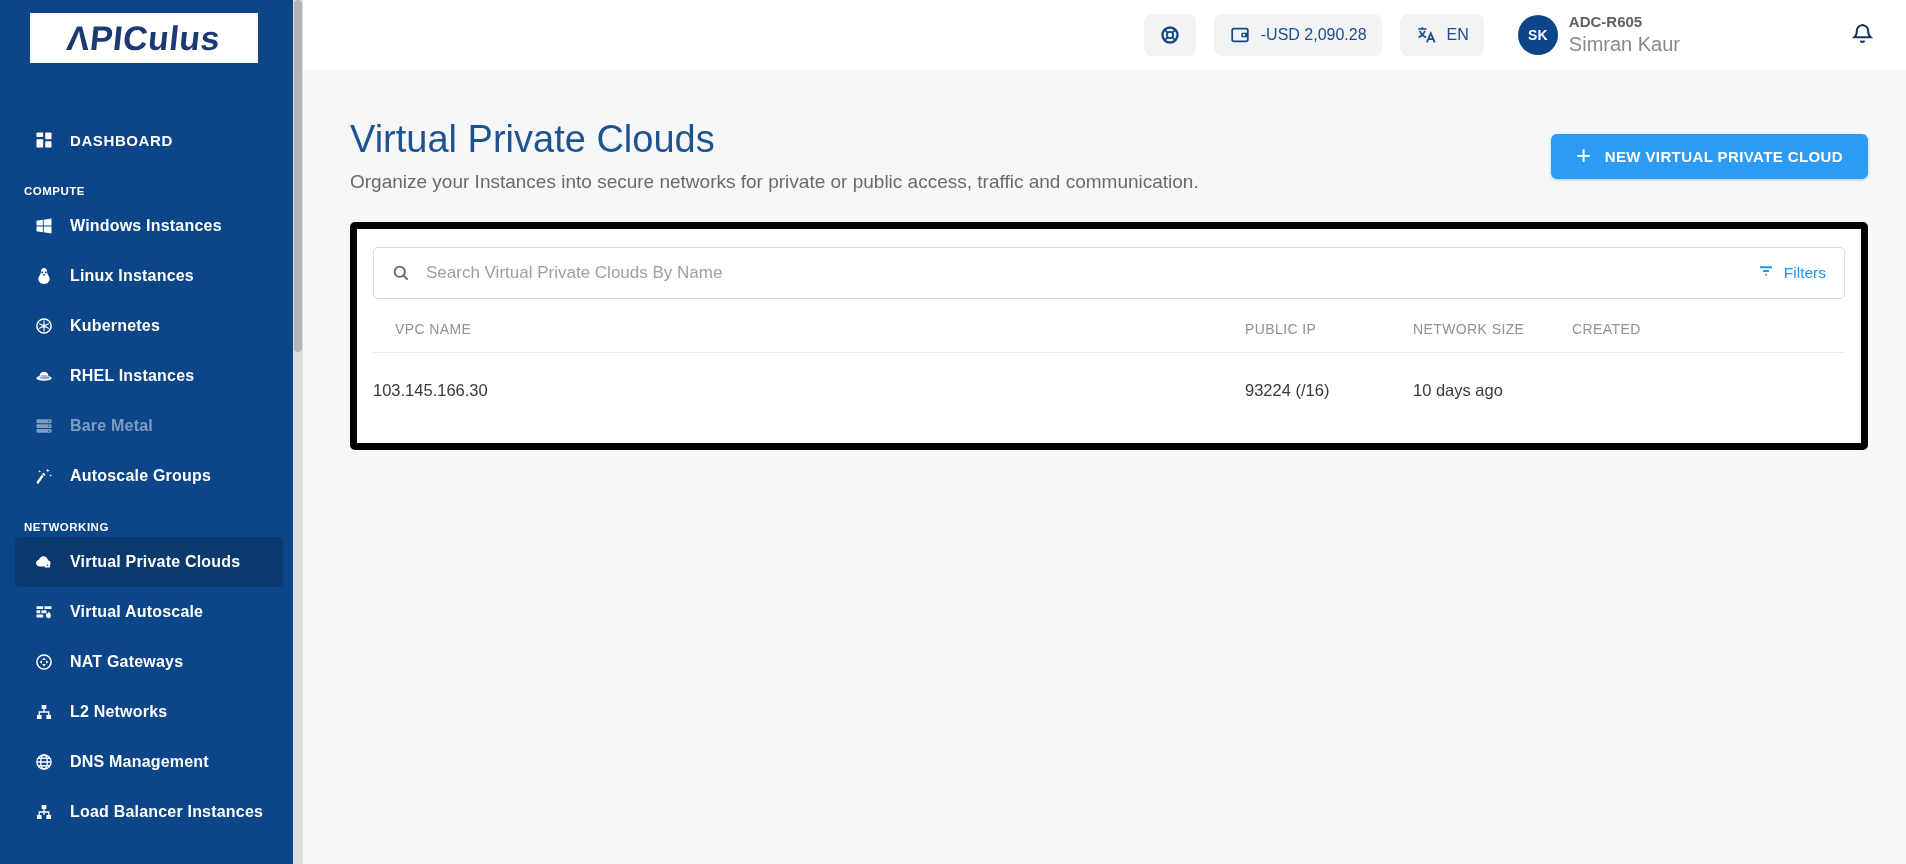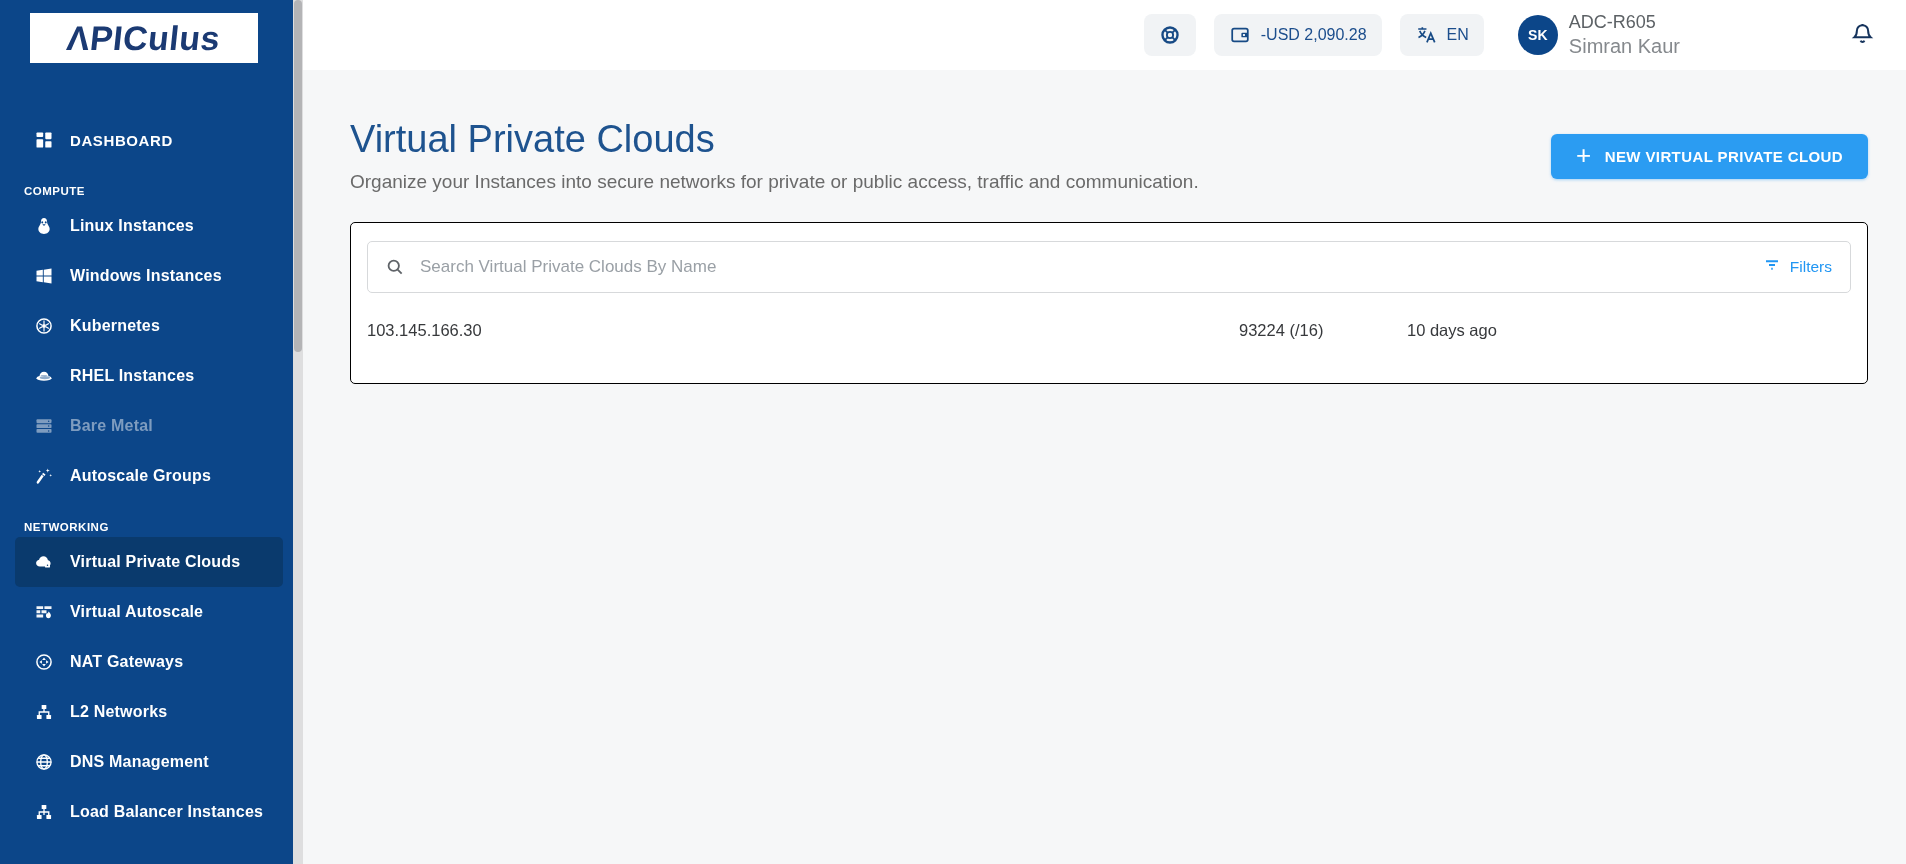--- a/index.html
+++ b/index.html
@@ -34,37 +34,37 @@
   .main { flex:1; display:flex; flex-direction:column; height:864px; }
   .topbar { height:70px; background:#ffffff; display:flex; align-items:center;
     justify-content:flex-end; padding-right:29px; gap:18px; flex:0 0 70px; }
   .pillbtn { height:42px; background:#f1f3f5; border:none; border-radius:8px;
     display:flex; align-items:center; gap:10px; padding:0 15px; cursor:pointer;
     color:#1b4d8c; font-size:16px; font-family:inherit; }
   .pillbtn svg { width:22px; height:22px; }
   .userblock { display:flex; align-items:center; gap:11px; margin-left:16px; }
   .avatar { width:40px; height:40px; border-radius:50%; background:#0c4689; color:#fff;
     font-size:14px; font-weight:700; display:flex; align-items:center; justify-content:center; }
-  .uname { font-size:18px; font-weight:400; color:#5c6165; line-height:1.25; }
+  .uname { font-size:15px; font-weight:700; color:#5c6165; line-height:1.25; }
   .usub  { font-size:20px; color:#85898d; line-height:1.25; }
   .bell { margin-left:150px; background:none; border:none; cursor:pointer; padding:2px; }
   .bell svg { width:25px; height:25px; }
 
   .content { flex:1; background:#f6f7f8; padding:48px 38px 0 47px; }
   .headrow { display:flex; justify-content:space-between; align-items:flex-start; }
   .page-title { color:#1e538f; font-size:38px; font-weight:400; line-height:1.15; }
   .page-sub { margin-top:9px; color:#6a6a6a; font-size:19px; }
   .newbtn { margin-top:16px; height:45px; background:#2b9cf2; color:#ffffff; border:none;
     border-radius:6px; padding:0 25px; font-size:15px; font-weight:700; letter-spacing:0.4px;
     display:flex; align-items:center; gap:13px; cursor:pointer; font-family:inherit;
     box-shadow:0 1px 3px rgba(43,156,242,.4); }
   .newbtn .plus { font-size:26px; font-weight:400; line-height:1; margin-top:-3px; }
 
   
-  .card { margin-top:29px; background:#ffffff; border:1px solid #000000; border-radius:5px;
+  .card { margin-top:29px; background:#ffffff; border:7px solid #000000; border-radius:5px;
     width:1518px; padding:18px 16px 14px 16px; }
   .searchbox { height:52px; border:1px solid #d7d9db; border-radius:5px; display:flex;
     align-items:center; padding:0 18px 0 16px; gap:14px; background:#fff; }
   .searchbox input { flex:1; border:none; outline:none; font-size:17px; color:#333;
     font-family:inherit; background:transparent; }
   .searchbox input::placeholder { color:#9aa0a6; }
   .filters { display:flex; align-items:center; gap:9px; color:#2196f3; font-size:15.5px;
     cursor:pointer; background:none; border:none; font-family:inherit; }
 
   .tbl-head, .tbl-row { display:grid; grid-template-columns:872px 168px 159px 1fr; align-items:center; }
@@ -99,36 +99,36 @@
             </svg>
         </span>
         <span class="lbl">DASHBOARD</span>
       </div>
 
       <div class="nav-heading">COMPUTE</div>
 
       <div class="nav-item">
         <span class="icon">
           <svg viewBox="0 0 24 24" fill="#fff">
+              <path d="M3 5.7l7.6-1.1v6.9H3zM11.7 4.4L21 3v8.5h-9.3zM3 12.6h7.6v6.8L3 18.3zM11.7 12.6H21V21l-9.3-1.4z"></path>
+            </svg>
+        </span>
+        <span class="lbl">Windows Instances</span>
+      </div>
+
+      <div class="nav-item">
+        <span class="icon">
+          <svg viewBox="0 0 24 24" fill="#fff">
               <path d="M12 2.5c-2.3 0-3.6 1.7-3.6 4.2 0 1.6-.6 3-1.5 4.3-.9 1.4-1.7 3-1.7 4.6 0 3.5 3 5.9 6.8 5.9s6.8-2.4 6.8-5.9c0-1.6-.8-3.2-1.7-4.6-.9-1.3-1.5-2.7-1.5-4.3 0-2.5-1.3-4.2-3.6-4.2z"></path>
               <ellipse cx="9.9" cy="7.6" rx="1" ry="1.4" fill="#0c4689"></ellipse>
               <ellipse cx="14.1" cy="7.6" rx="1" ry="1.4" fill="#0c4689"></ellipse>
               <path d="M10 10h4l-2 2z" fill="#0c4689"></path>
             </svg>
         </span>
         <span class="lbl">Linux Instances</span>
-      </div>
-
-      <div class="nav-item">
-        <span class="icon">
-          <svg viewBox="0 0 24 24" fill="#fff">
-              <path d="M3 5.7l7.6-1.1v6.9H3zM11.7 4.4L21 3v8.5h-9.3zM3 12.6h7.6v6.8L3 18.3zM11.7 12.6H21V21l-9.3-1.4z"></path>
-            </svg>
-        </span>
-        <span class="lbl">Windows Instances</span>
       </div>
 
       <div class="nav-item">
         <span class="icon">
           <svg viewBox="0 0 24 24" fill="none" stroke="#fff" stroke-width="1.8">
               <circle cx="12" cy="12" r="8.5"></circle>
               <circle cx="12" cy="12" r="2.4" fill="#fff" stroke="none"></circle>
               <path d="M12 9.6V5.5M14.2 11l3.6-2M14.2 13l3.6 2M12 14.4v4.1M9.8 13l-3.6 2M9.8 11l-3.6-2" stroke-width="1.4"></path>
             </svg>
         </span>
@@ -322,20 +322,26 @@
           <button class="filters">
             <span>
               <svg width="18" height="18" viewBox="0 0 24 24" fill="none" stroke="#2196f3" stroke-width="2.4">
                   <path d="M4 7h16M8 12h8M11 17h2"></path>
                 </svg>
             </span>
             <span>Filters</span>
           </button>
         </div>
 
+        <div class="tbl-head">
+          <div class="th">VPC NAME</div>
+          <div class="th">PUBLIC IP</div>
+          <div class="th">NETWORK SIZE</div>
+          <div class="th">CREATED</div>
+        </div>
 
         <div class="tbl-row">
           <div class="cellval">103.145.166.30</div>
           <div class="cellval">93224 (/16)</div>
           <div class="cellval">10 days ago</div>
         </div>
       </div>
     </div>
   </div>
 </div>

